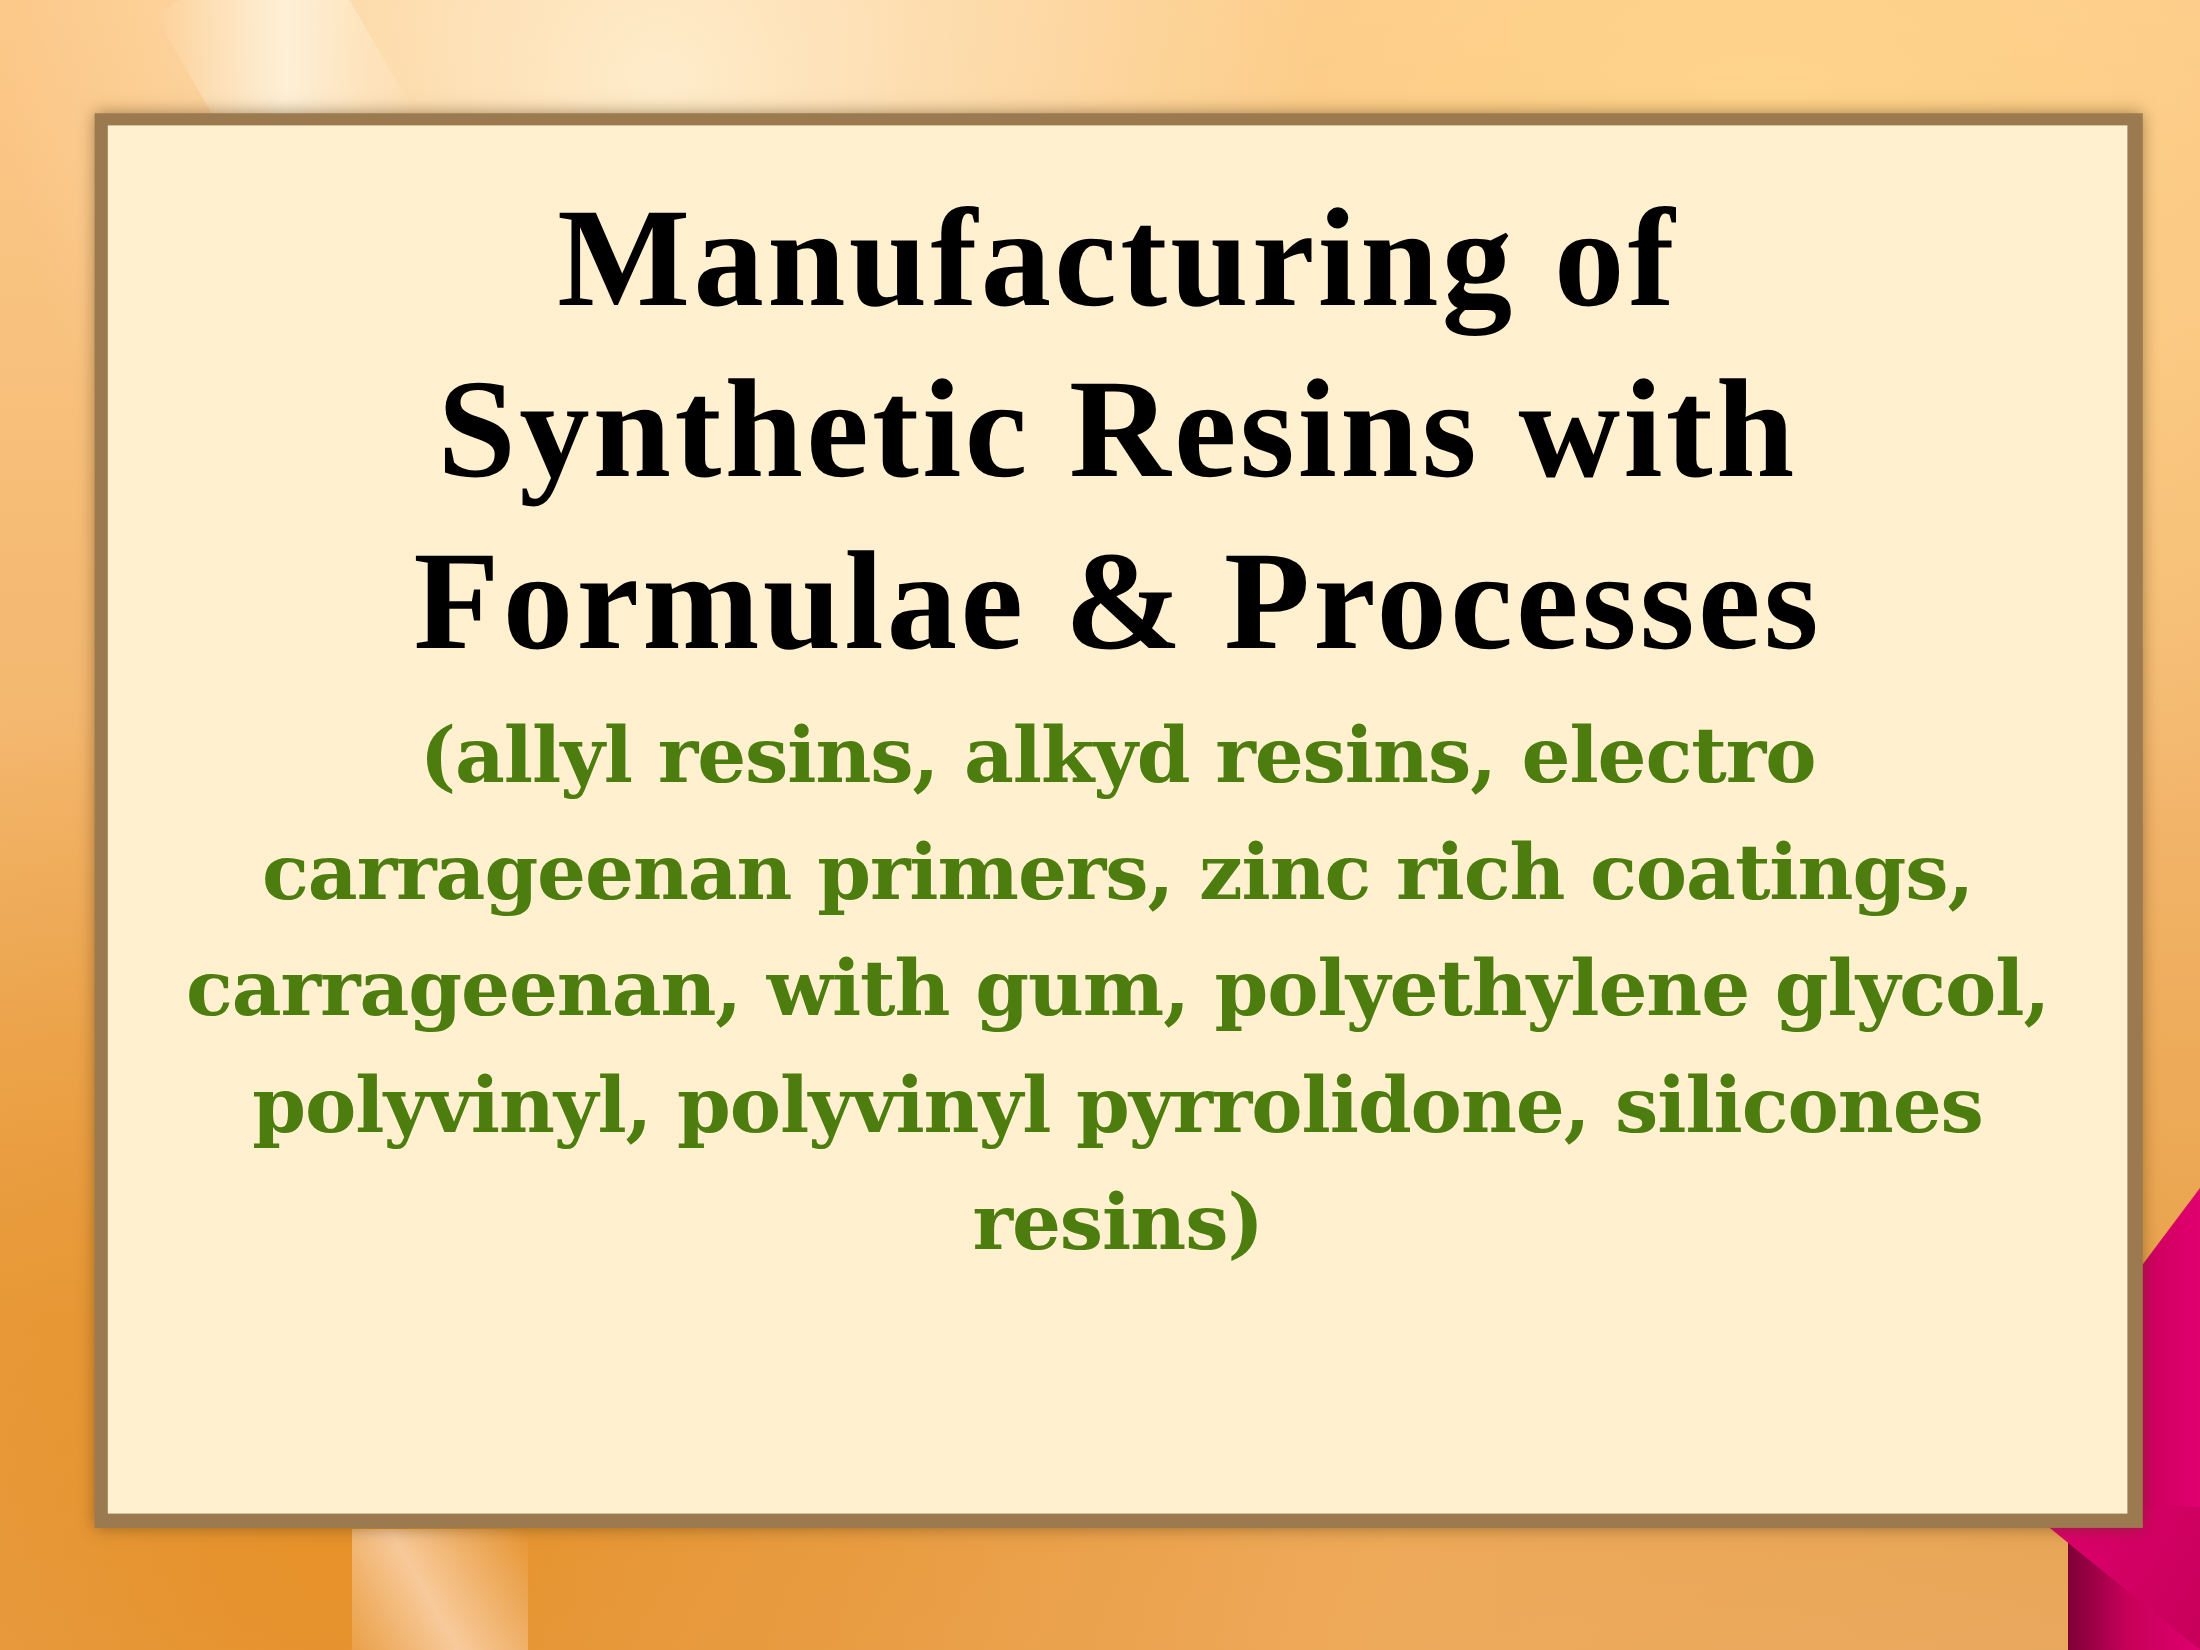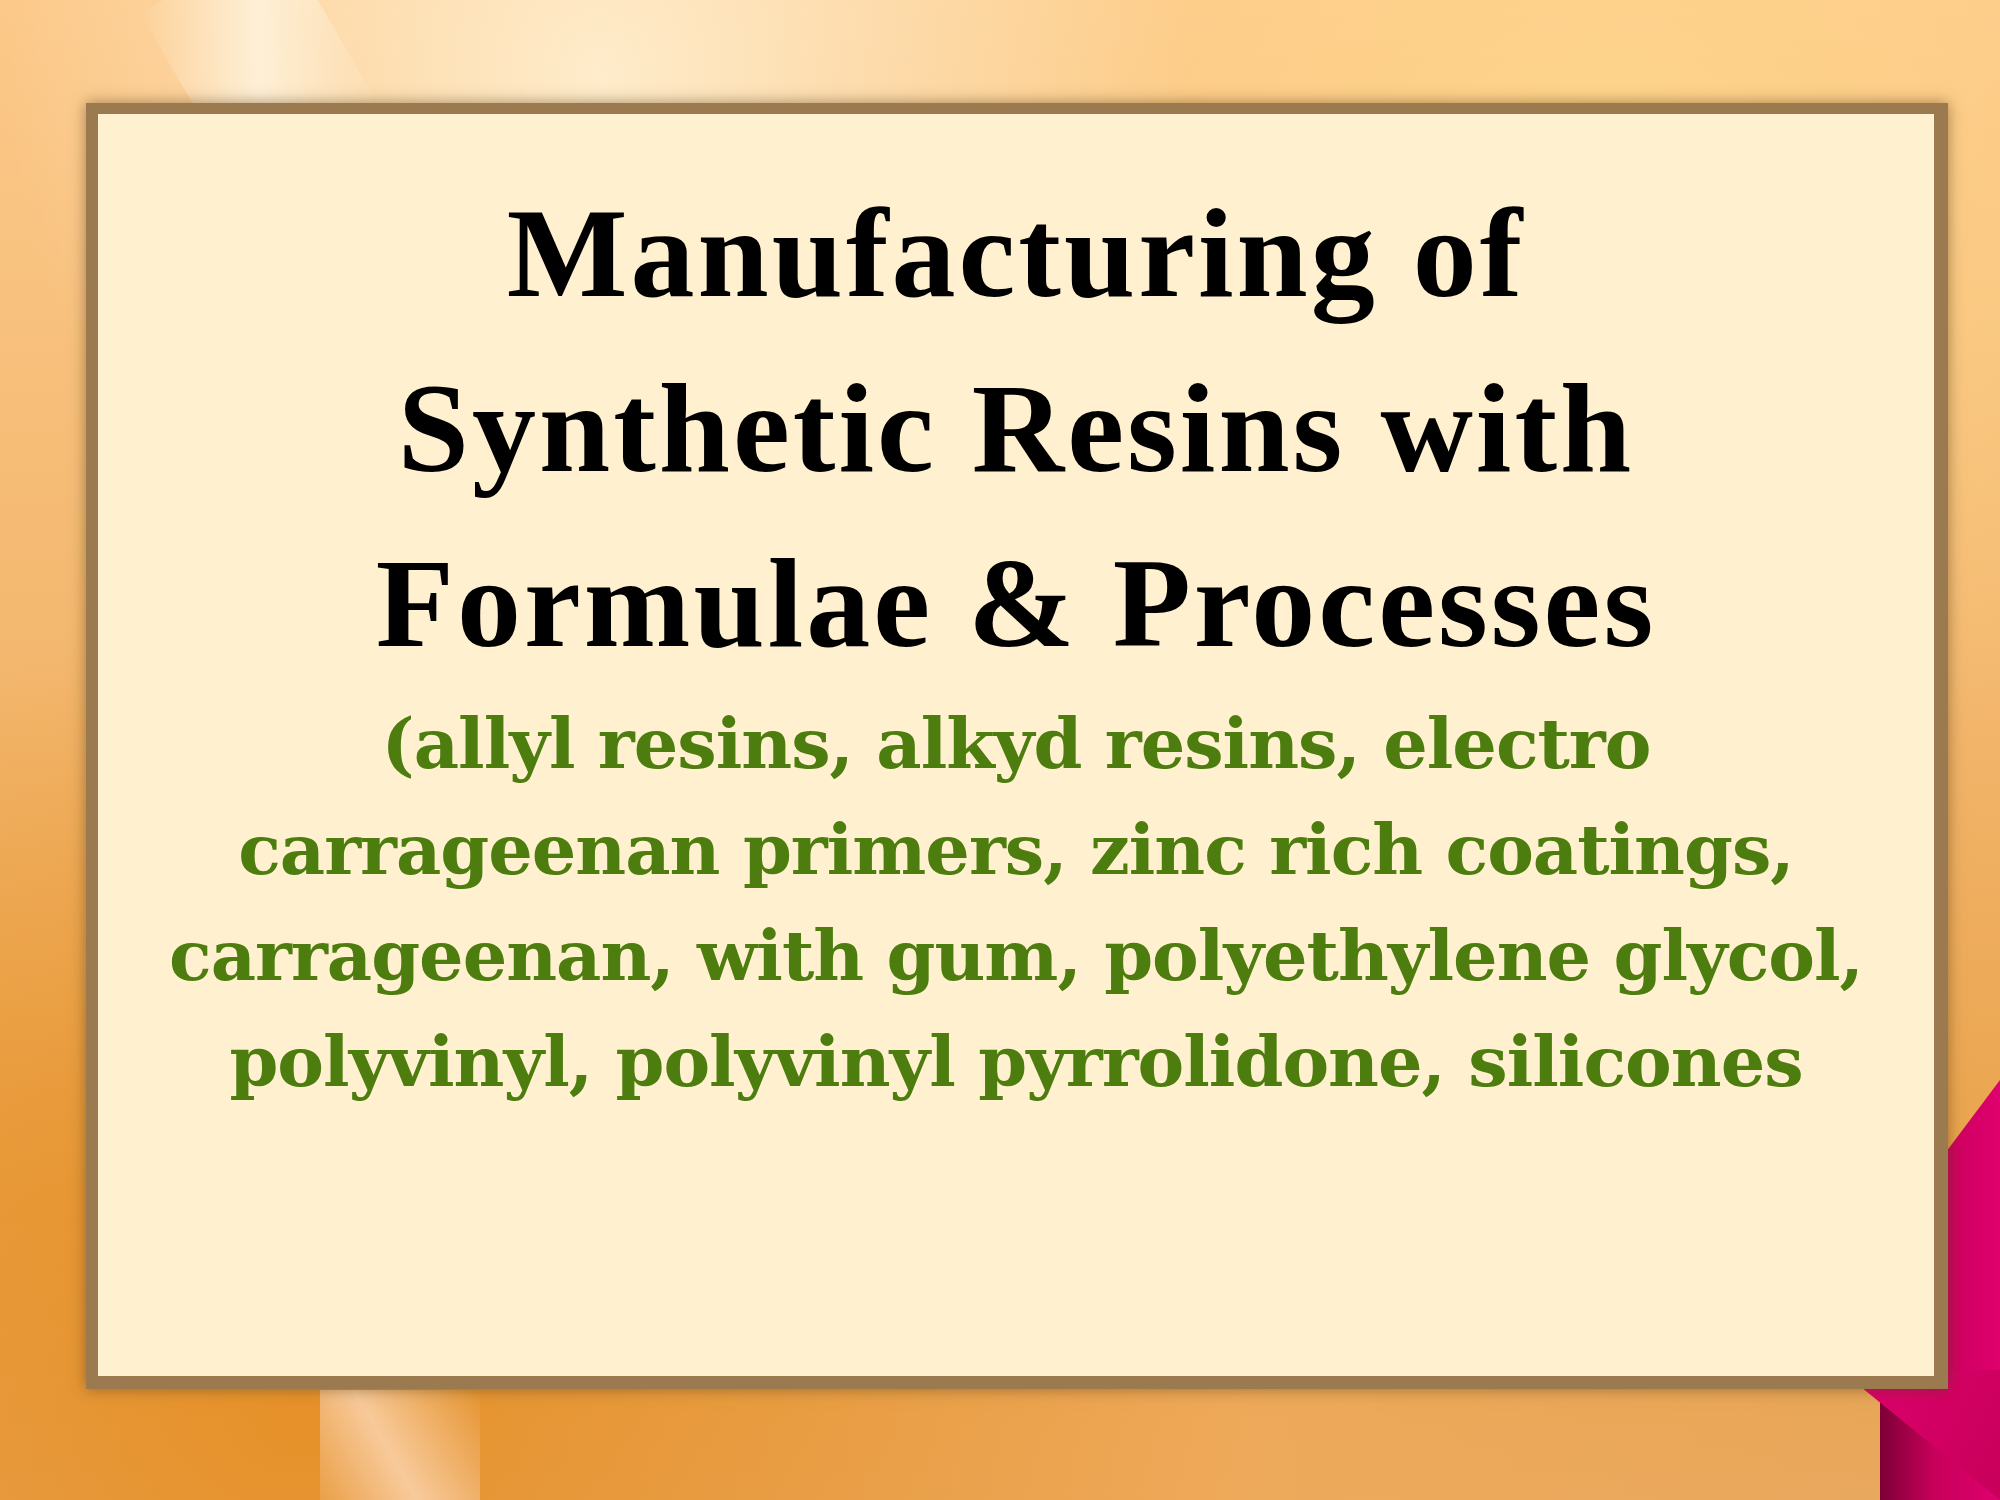--- a/index.html
+++ b/index.html
@@ -42,21 +42,21 @@
       display: flex; flex-direction: column; align-items: center;
       box-sizing: border-box; padding-top: 42px;
     }
     .title {
       font-family: "Liberation Serif", "DejaVu Serif", serif;
       color: #000000;
       font-size: 128px; line-height: 156px;
       text-align: center; letter-spacing: 3px;
       margin: 0;
     }
-    .title span { display: block; white-space: nowrap; margin-top: 19px; }
+    .title span { display: block; white-space: nowrap; }
     .subtitle {
       font-family: "DejaVu Serif", "Liberation Serif", serif;
       font-weight: bold;
       color: #4d7c0f;
       font-size: 70px; line-height: 106px;
       text-align: center;
       margin: 10px 0 0 0;
       letter-spacing: -1px;
     }
     .subtitle span { display: block; white-space: nowrap; }
@@ -74,14 +74,15 @@
   <h1 class="title">
     <span>Manufacturing of</span>
     <span>Synthetic Resins with</span>
     <span>Formulae &amp; Processes</span>
   </h1>
   <p class="subtitle">
     <span>(allyl resins, alkyd resins, electro</span>
     <span>carrageenan primers, zinc rich coatings,</span>
     <span>carrageenan, with gum, polyethylene glycol,</span>
     <span>polyvinyl, polyvinyl pyrrolidone, silicones</span>
+    <span>resins)</span>
   </p>
 </div>
 
 </body></html>

